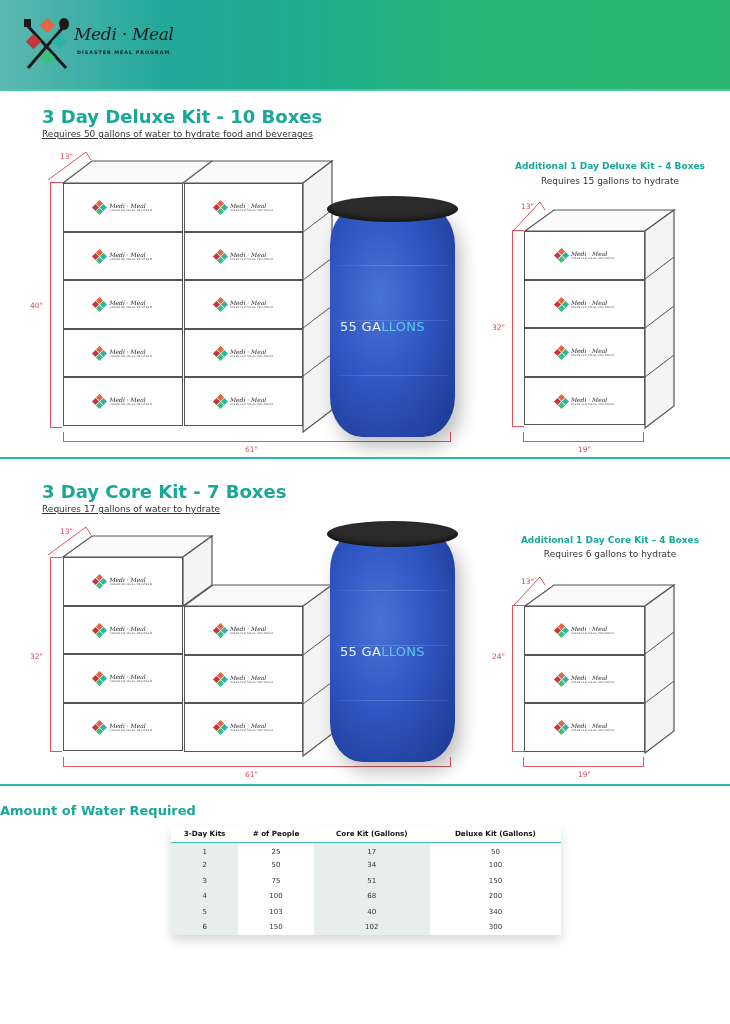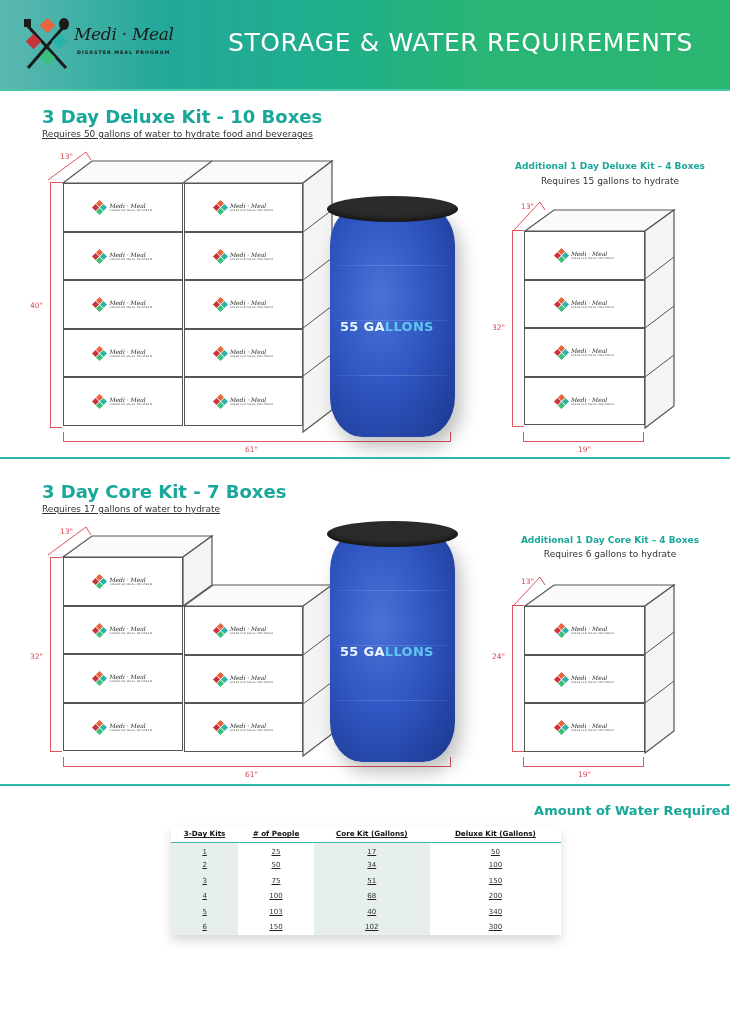--- a/index.html
+++ b/index.html
@@ -53,29 +53,29 @@
     position: absolute; border-radius: 32px / 40px;
     background: radial-gradient(ellipse at 40% 40%, #4a73d6 0%, #2f56c2 45%, #213f9c 85%, #1c3788 100%);
     box-shadow: 6px 10px 18px rgba(0,0,0,0.25);
   }
   .barrel-lid {
     position: absolute; background: #2b2b2b; border-radius: 50%;
     box-shadow: inset 0 -3px 5px rgba(0,0,0,0.5);
   }
   .barrel-rib { position: absolute; height: 1px; background: rgba(120,150,230,0.45); border-radius: 50%; }
   .barrel-label {
-    position: absolute; font-size: 13px; font-weight: bold; color: #e8f4ff; letter-spacing: 0.3px; white-space: nowrap;
+    position: absolute; font-size: 13px; font-weight: normal; color: #e8f4ff; letter-spacing: 0.3px; white-space: nowrap;
   }
   .barrel-label .accent { color: #5fc6ee; }
 
-  .table-title { position: absolute; left: 0; width: 730px; top: 803px; text-align: right;
+  .table-title { position: absolute; left: 0; width: 730px; top: 803px; text-align: left;
     font-size: 13px; font-weight: bold; color: #19a79a; }
   .water-table {
     position: absolute; left: 171px; top: 826px; width: 390px;
-    border-collapse: collapse; box-shadow: 0 6px 10px rgba(0,0,0,0.15); background: #fff; text-decoration: underline;
+    border-collapse: collapse; box-shadow: 0 6px 10px rgba(0,0,0,0.15); background: #fff;
   }
   .water-table th { font-size: 7.2px; font-weight: bold; color: #111; height: 16px; text-align: center;
     border-bottom: 1.5px solid #3fb7ab; background: #fff; }
   .water-table td { font-size: 7px; color: #333; height: 15.5px; text-align: center; }
   .water-table td.shade { background: #e6efec; }
   .water-table tr:first-child td { padding-top: 3px; }
 </style>
 </head>
 <body>
 
@@ -87,21 +87,20 @@
       <rect x="20" y="2" width="11" height="11" fill="#e8643c" transform="rotate(45 25.5 7.5)"></rect>
       <rect x="6" y="18" width="11" height="11" fill="#c9343c" transform="rotate(45 11.5 23.5)"></rect>
       <rect x="32" y="18" width="11" height="11" fill="#2bb3a8" transform="rotate(45 37.5 23.5)"></rect>
       <rect x="20" y="34" width="11" height="11" fill="#3bbf7a" transform="rotate(45 25.5 39.5)"></rect>
       <ellipse cx="42" cy="6" rx="5" ry="6" fill="#1a1a1a"></ellipse>
       <rect x="2" y="1" width="7" height="8" fill="#1a1a1a"></rect>
     </svg>
     <div class="logo-script">Medi · Meal</div>
     <div class="logo-sub">DISASTER MEAL PROGRAM</div>
   </div>
-  <div class="header-title">STORAGE &amp; WATER REQUIREMENTS</div>
 </div>
 
 <div class="section-title" style="left:42px;top:106px">3 Day Deluxe Kit - 10 Boxes</div>
 <div class="section-sub" style="left:42px;top:129px">Requires 50 gallons of water to hydrate food and beverages</div>
 
 <div>
 
   <div class="dim" style="left:60px;top:152px">13"</div>
   <svg style="position:absolute;left:46px;top:150px" width="60" height="35">
     <polyline points="2,30 40,2 45,10" fill="none" stroke="#e0545f" stroke-width="1"></polyline>

